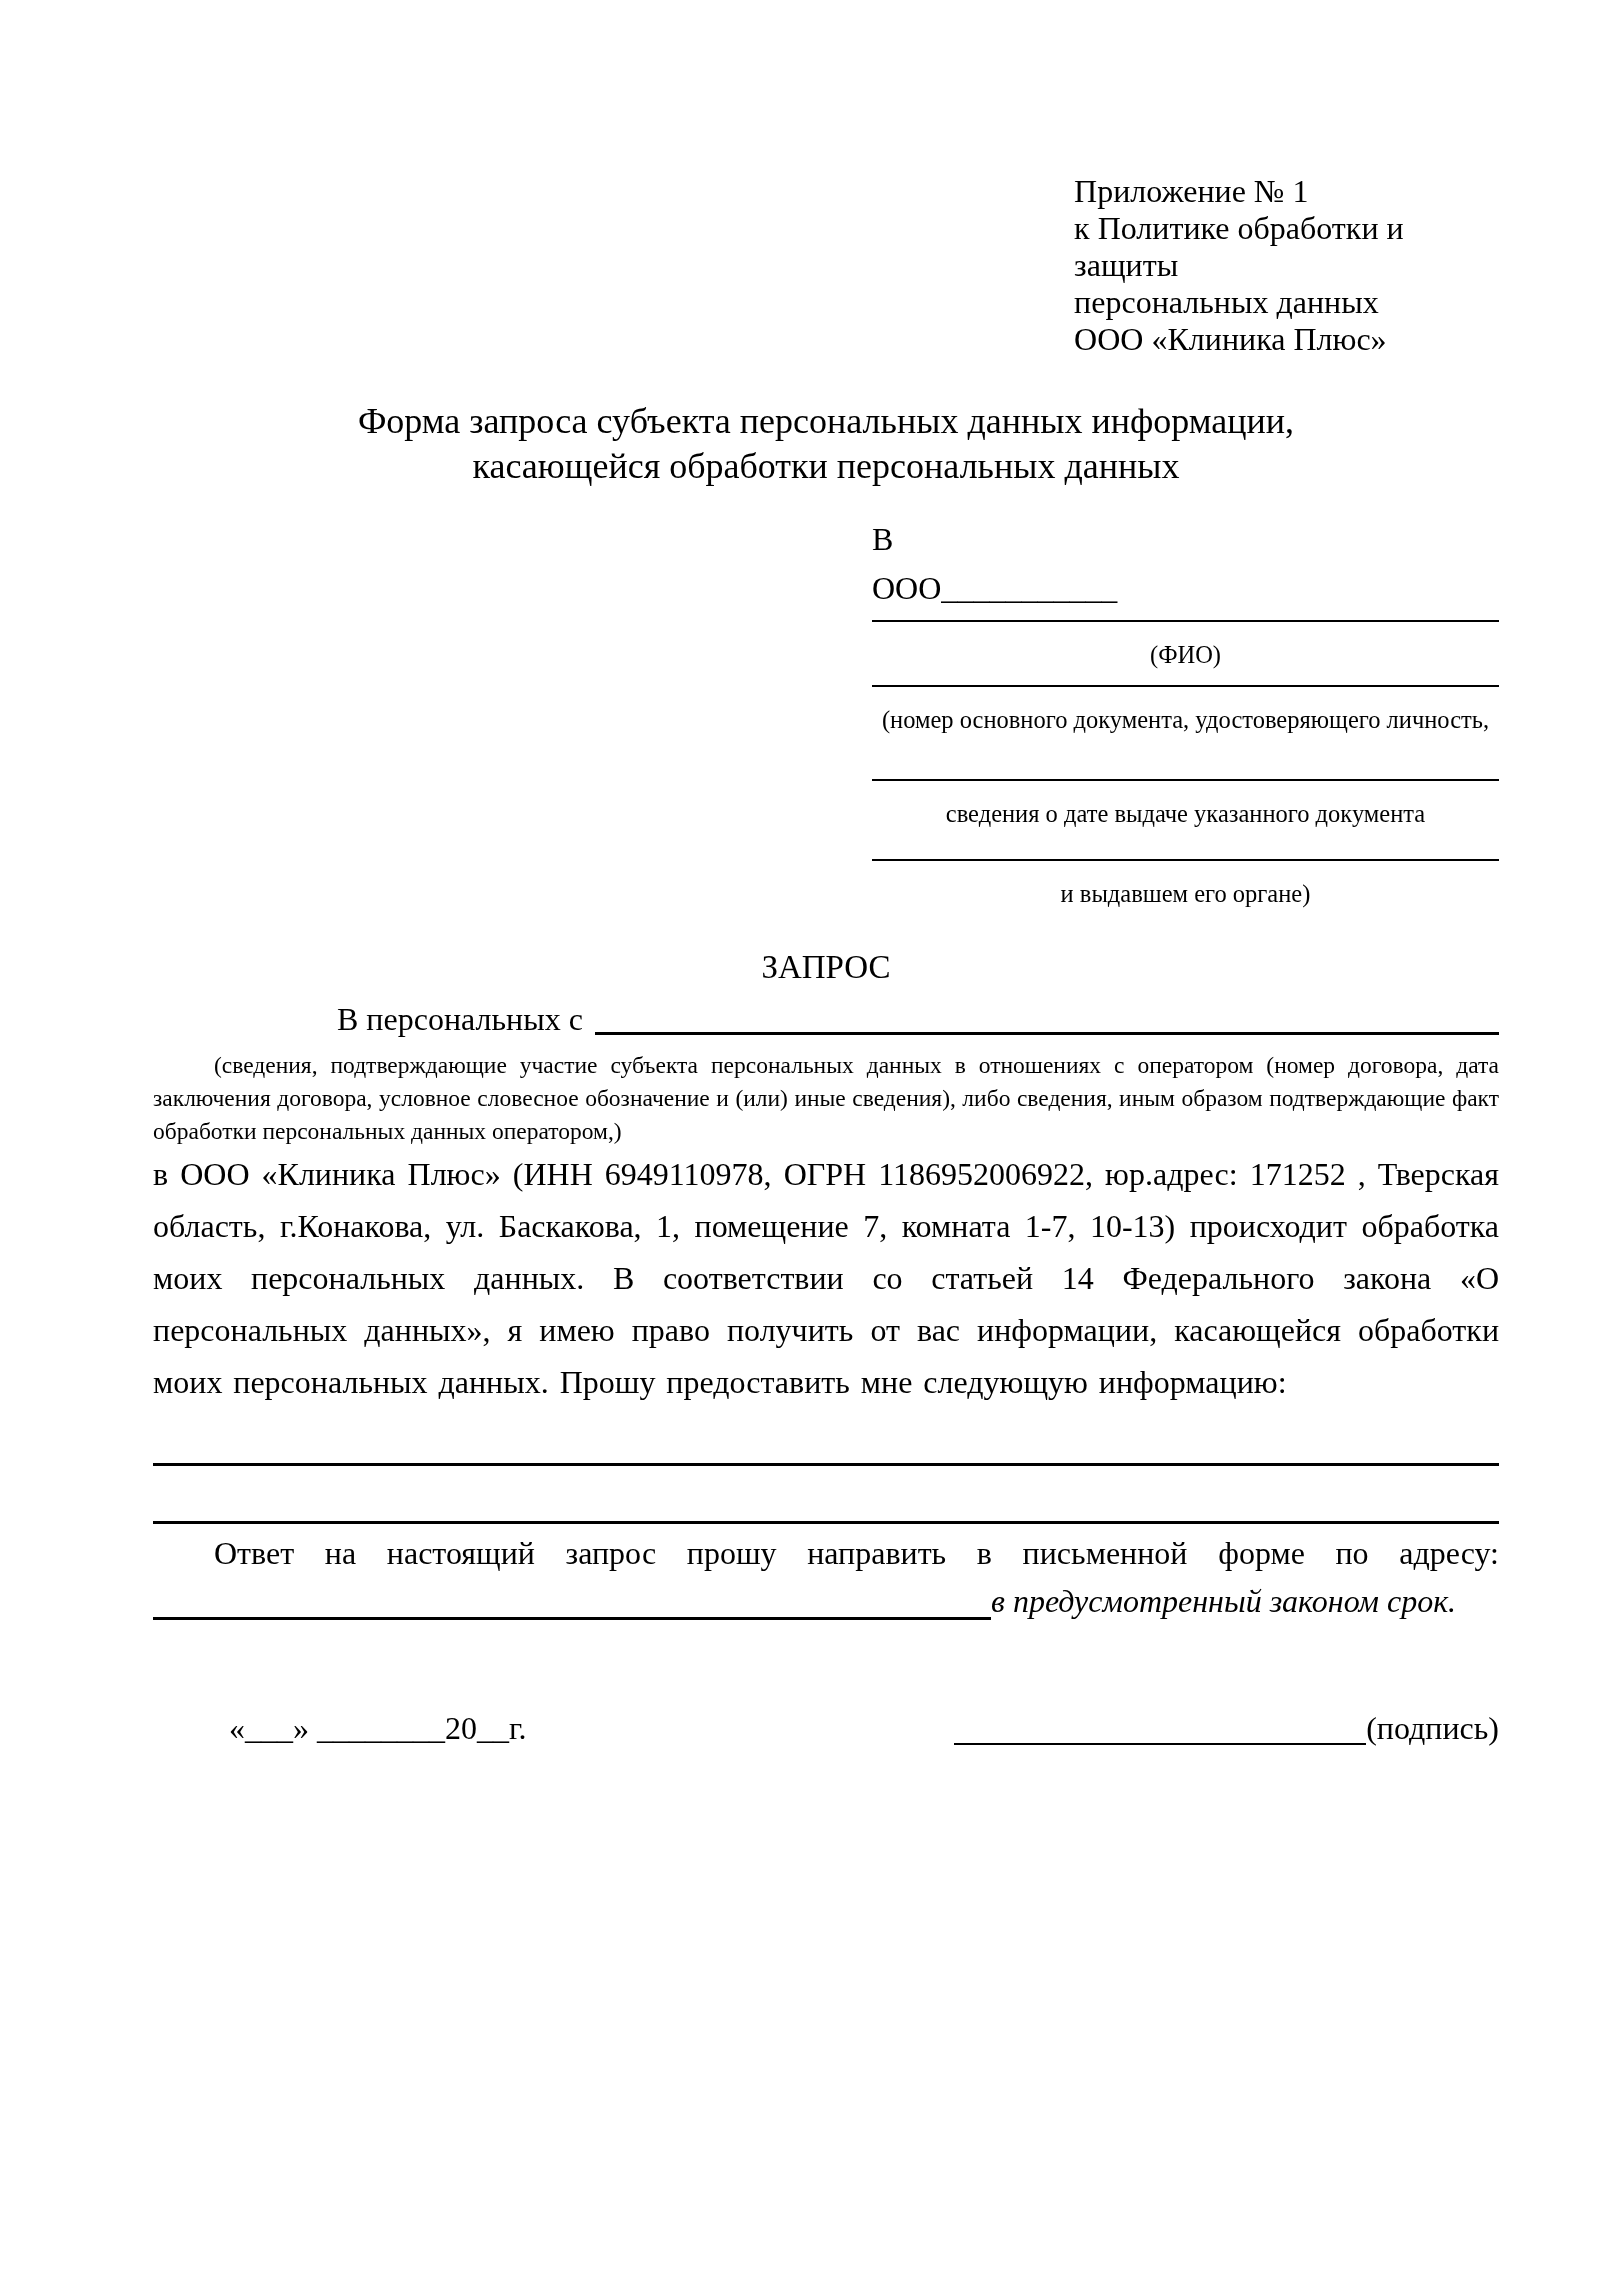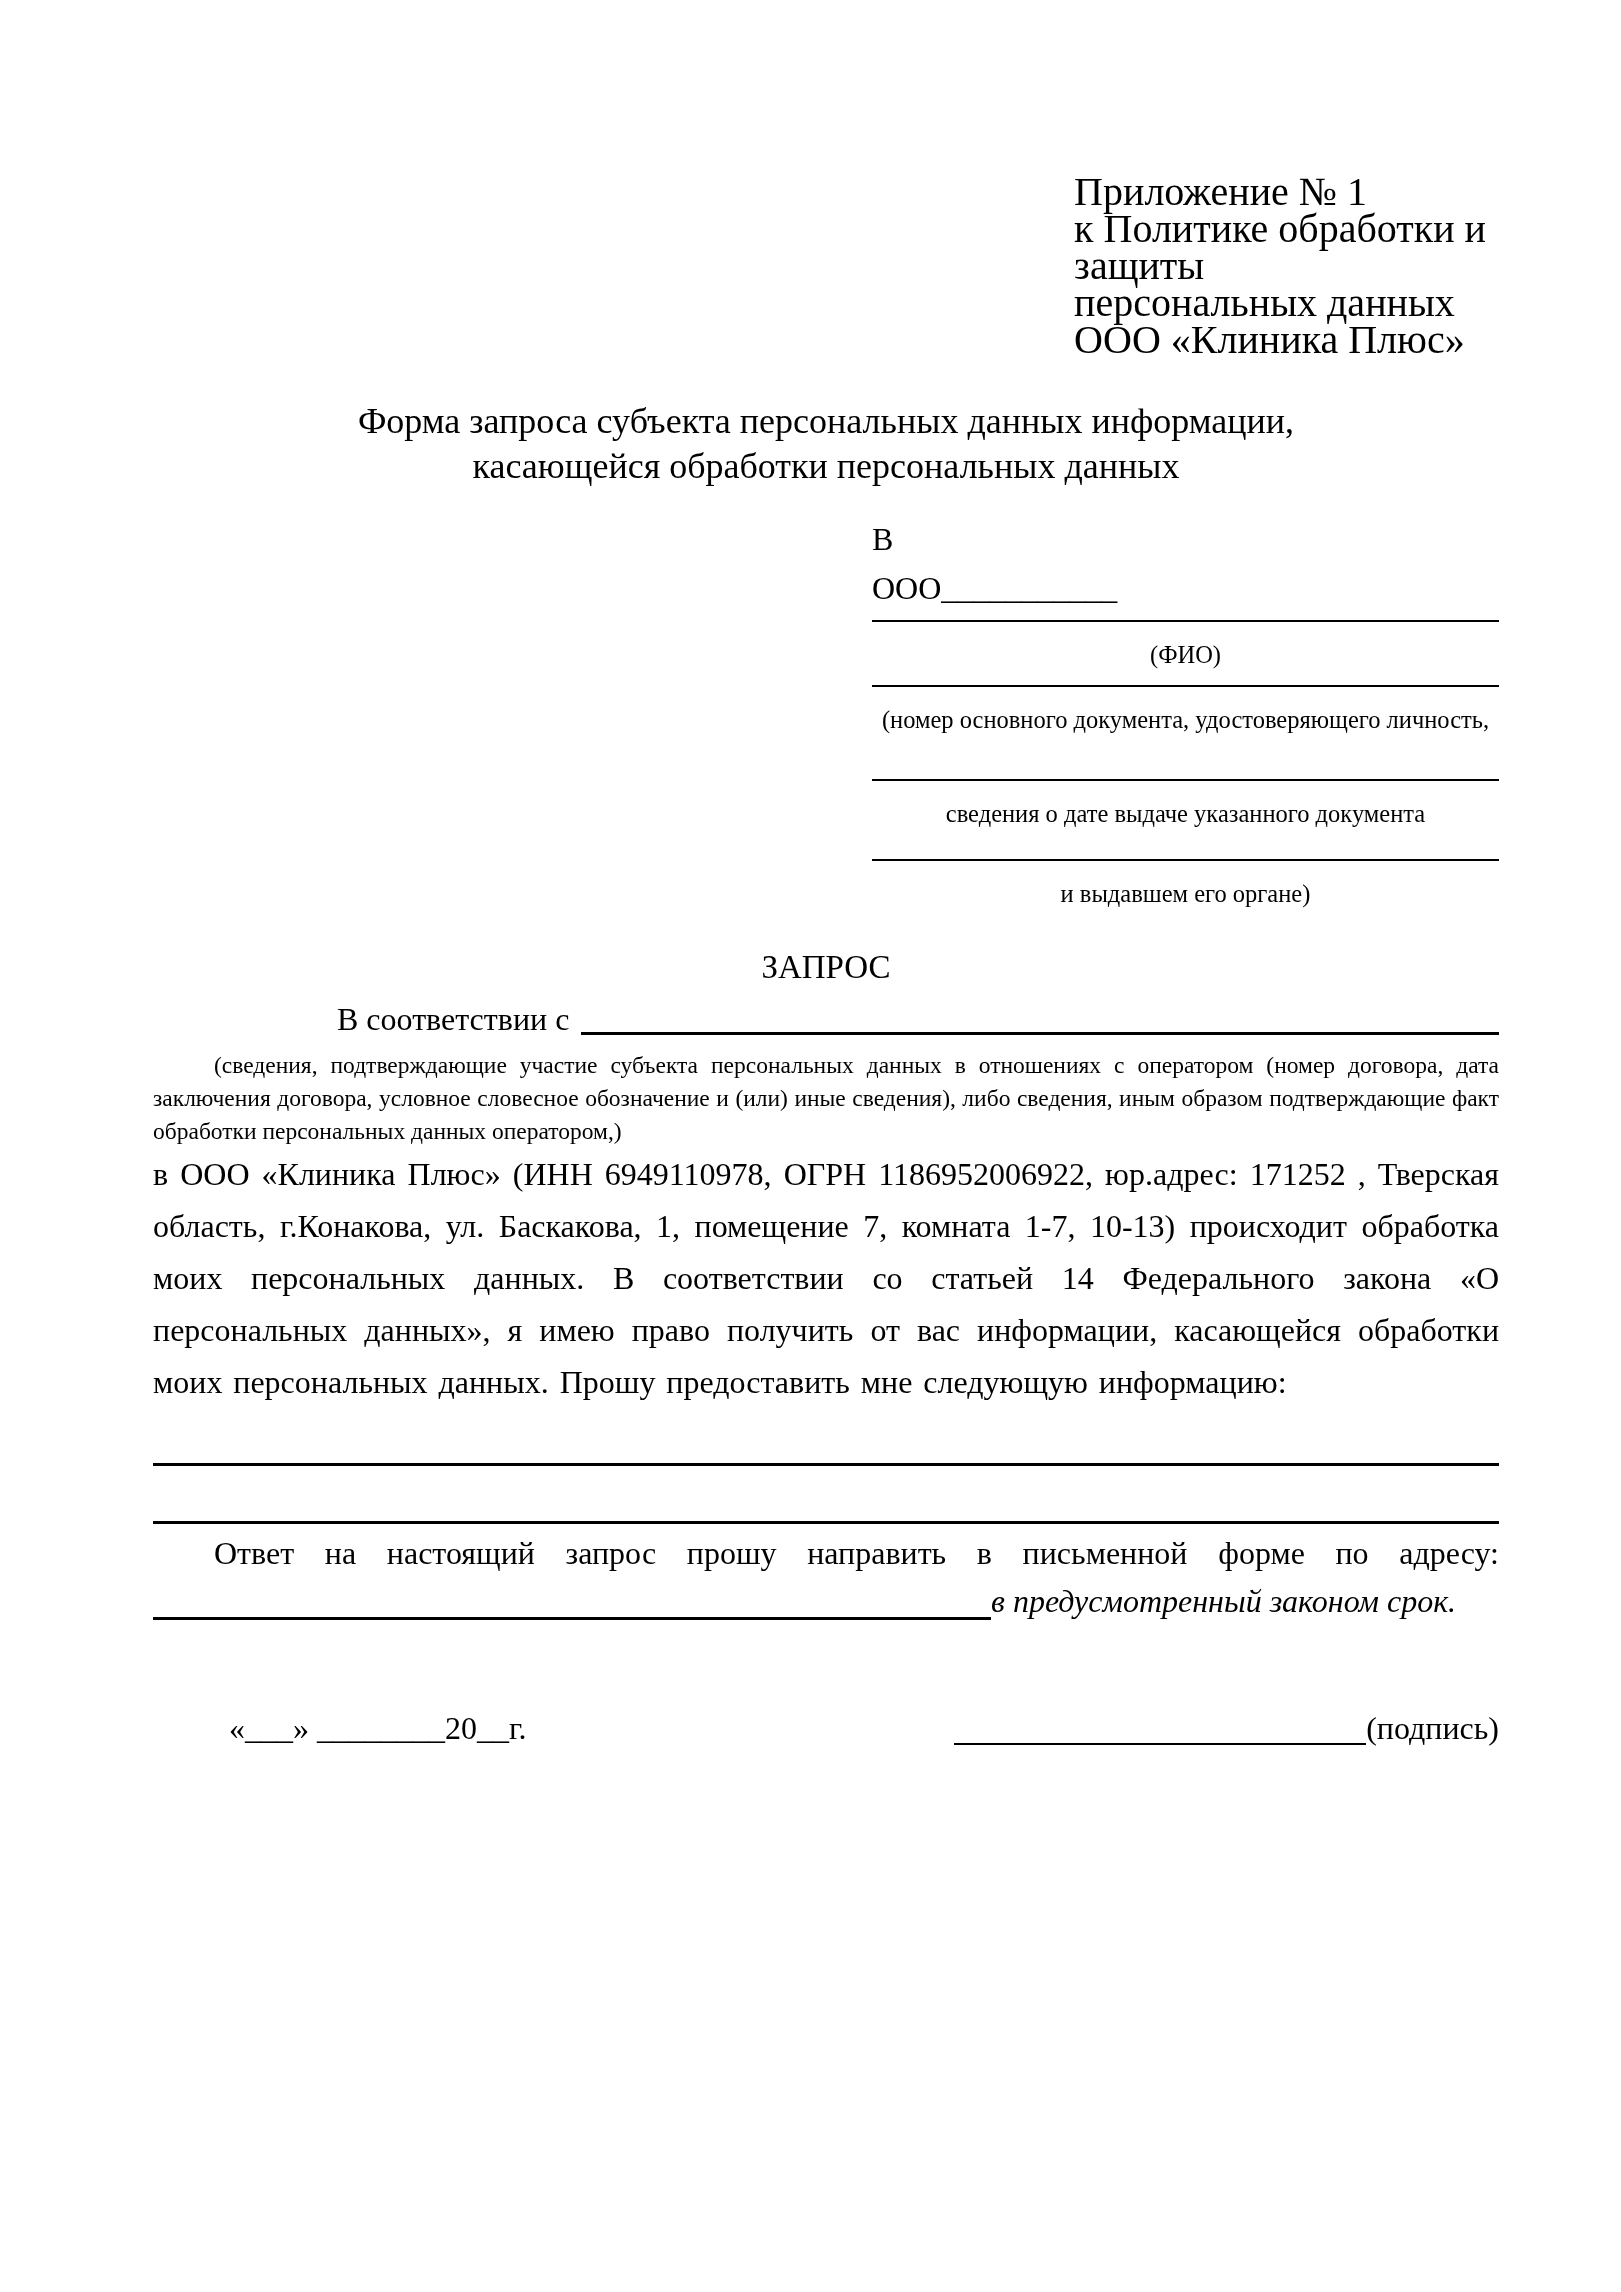--- a/index.html
+++ b/index.html
@@ -14,21 +14,21 @@
     box-sizing: border-box;
     padding: 173px 122px 0 153px;
     overflow: hidden;
   }
 
   
   .appendix {
     width: 421px;
     margin-left: auto;
     margin-right: 3.9px;
-    font-size: 40px;
+    font-size: 32px;
     line-height: 37px;
     text-align: left;
   }
 
   
   .doc-title {
     margin-top: 41px;
     text-align: center;
     font-weight: normal;
     font-size: 36px;
@@ -166,21 +166,21 @@
 
     <div class="fill-field" style="margin-top:31px;">
       <div class="rule-thin"></div>
       <div class="caption">и выдавшем его органе)</div>
     </div>
   </div>
 
   <div class="request-heading">ЗАПРОС</div>
 
   <div class="intro-row">
-    <span class="intro-label">В соответствии с</span>
+    <span class="intro-label">В персональных с</span>
     <span class="intro-fill"></span>
   </div>
 
   <div class="note">(сведения, подтверждающие участие субъекта персональных данных в отношениях с оператором (номер договора, дата заключения договора, условное словесное обозначение и (или) иные сведения), либо сведения, иным образом подтверждающие факт обработки персональных данных оператором,)</div>
 
   <div class="body-par">в ООО «Клиника Плюс» (ИНН 6949110978, ОГРН 1186952006922, юр.адрес: 171252 , Тверская область, г.Конакова, ул. Баскакова, 1, помещение 7, комната 1-7, 10-13) происходит обработка моих персональных данных. В соответствии со статьей 14 Федерального закона «О персональных данных», я имею право получить от вас информации, касающейся обработки моих персональных данных. Прошу предоставить мне следующую информацию:</div>
 
   <div class="blank-rule-1"></div>
   <div class="blank-rule-2"></div>
 

